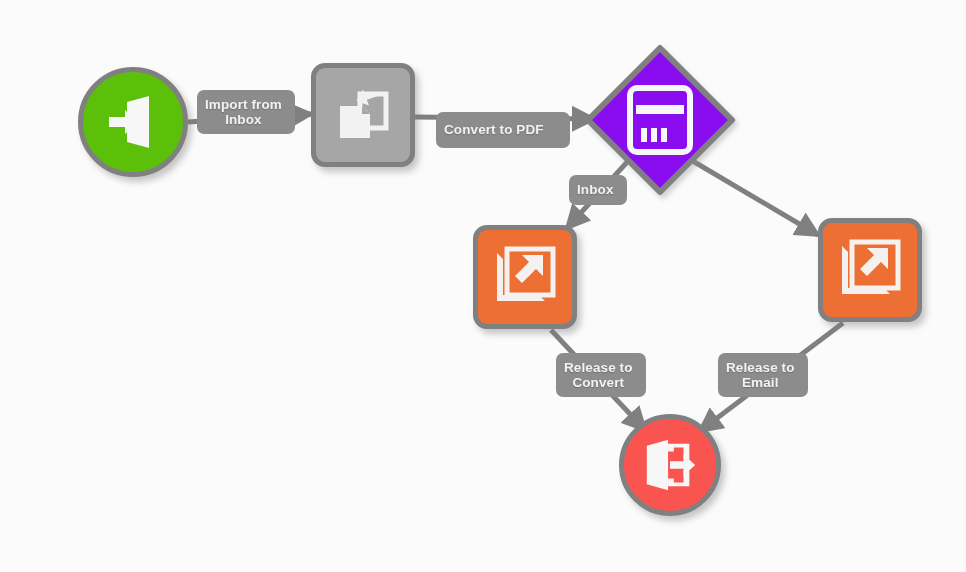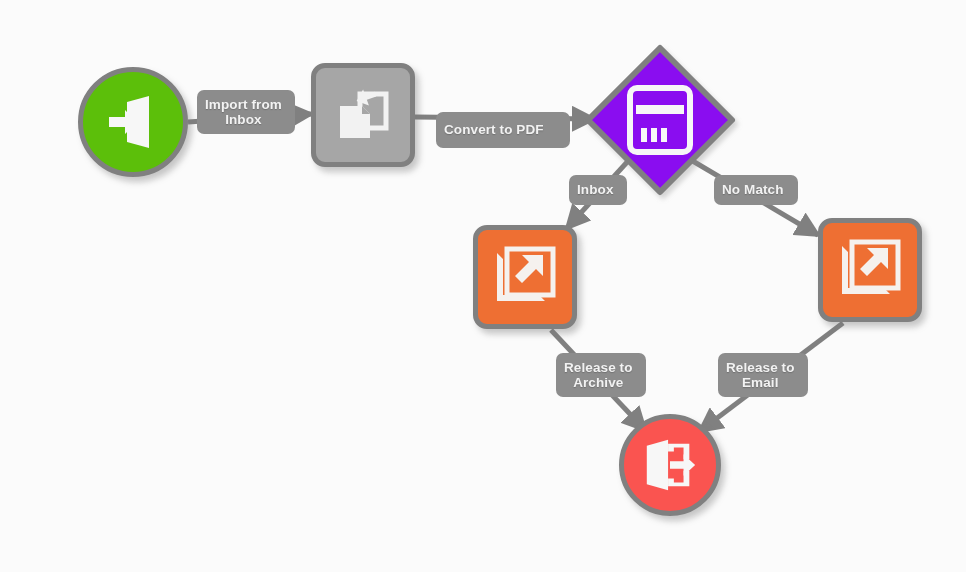--- a/index.html
+++ b/index.html
@@ -165,30 +165,25 @@
       <div>Convert to PDF</div>
     </div>
   </div>
 
   <div class="edge-label" style="left:569px; top:175px; width:58px; height:30px;">
     <div>
       <div>Inbox</div>
     </div>
   </div>
 
-  <div class="edge-label" style="left:714px; top:175px; width:84px; height:30px;">
-    <div>
-      <div>No Match</div>
-    </div>
-  </div>
 
   <div class="edge-label" style="left:556px; top:353px; width:90px; height:44px;">
     <div>
       <div>Release to</div>
-      <div>Archive</div>
+      <div>Convert</div>
     </div>
   </div>
 
   <div class="edge-label" style="left:718px; top:353px; width:90px; height:44px;">
     <div>
       <div>Release to</div>
       <div>Email</div>
     </div>
   </div>
 

